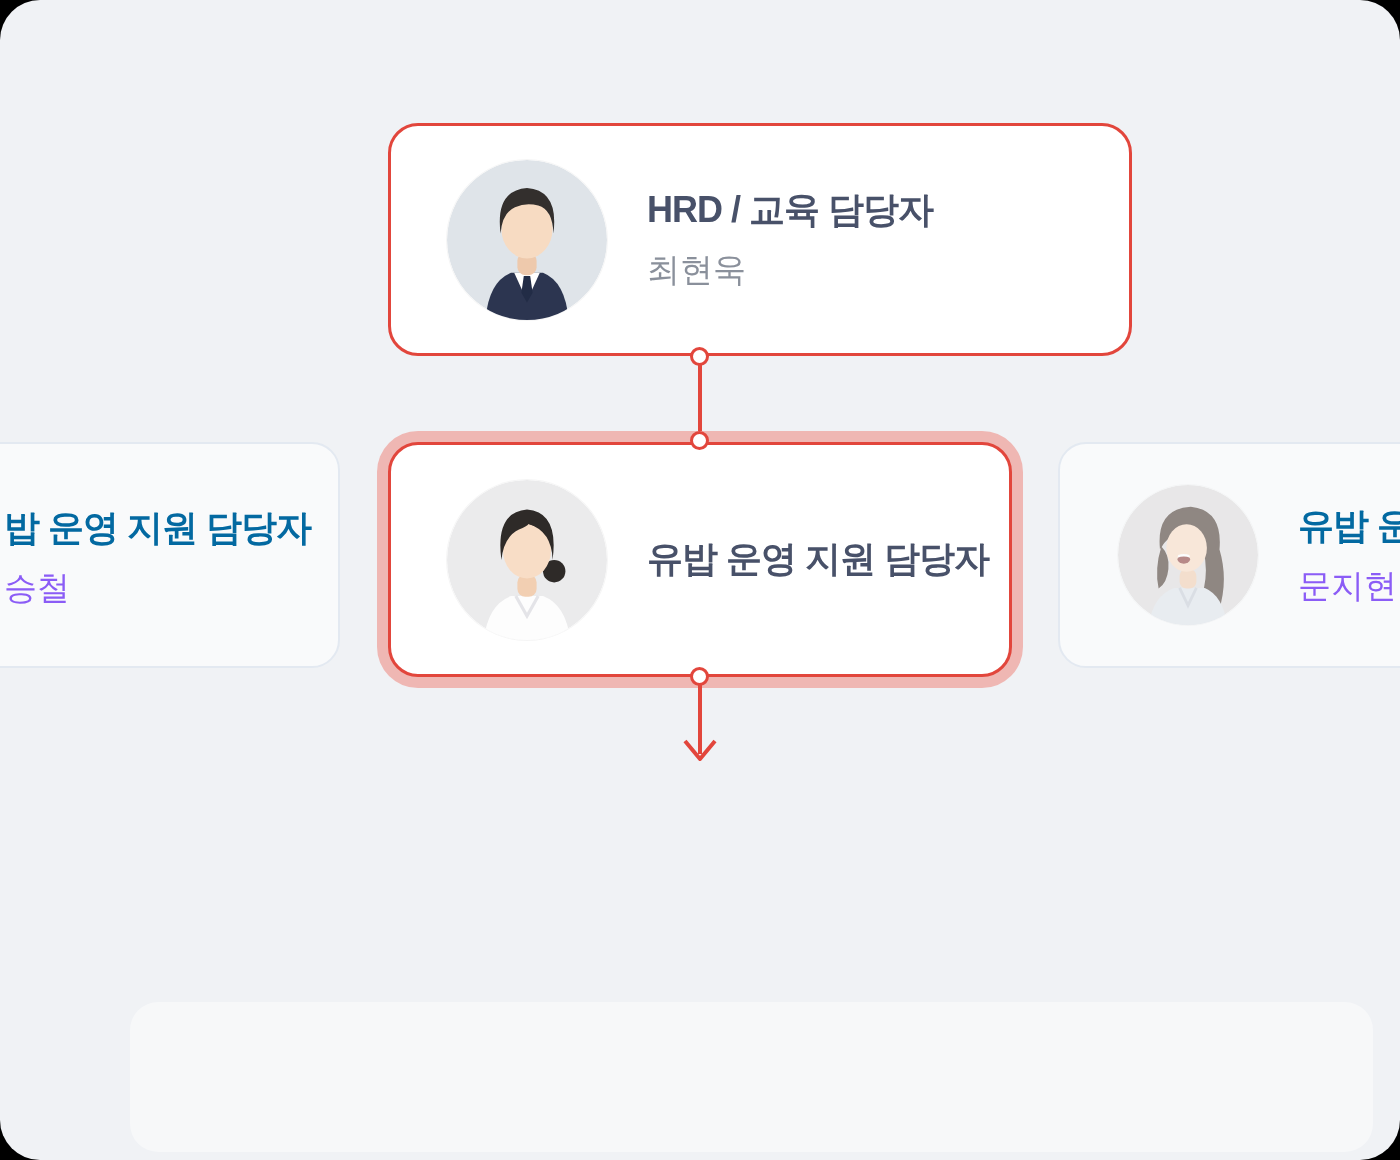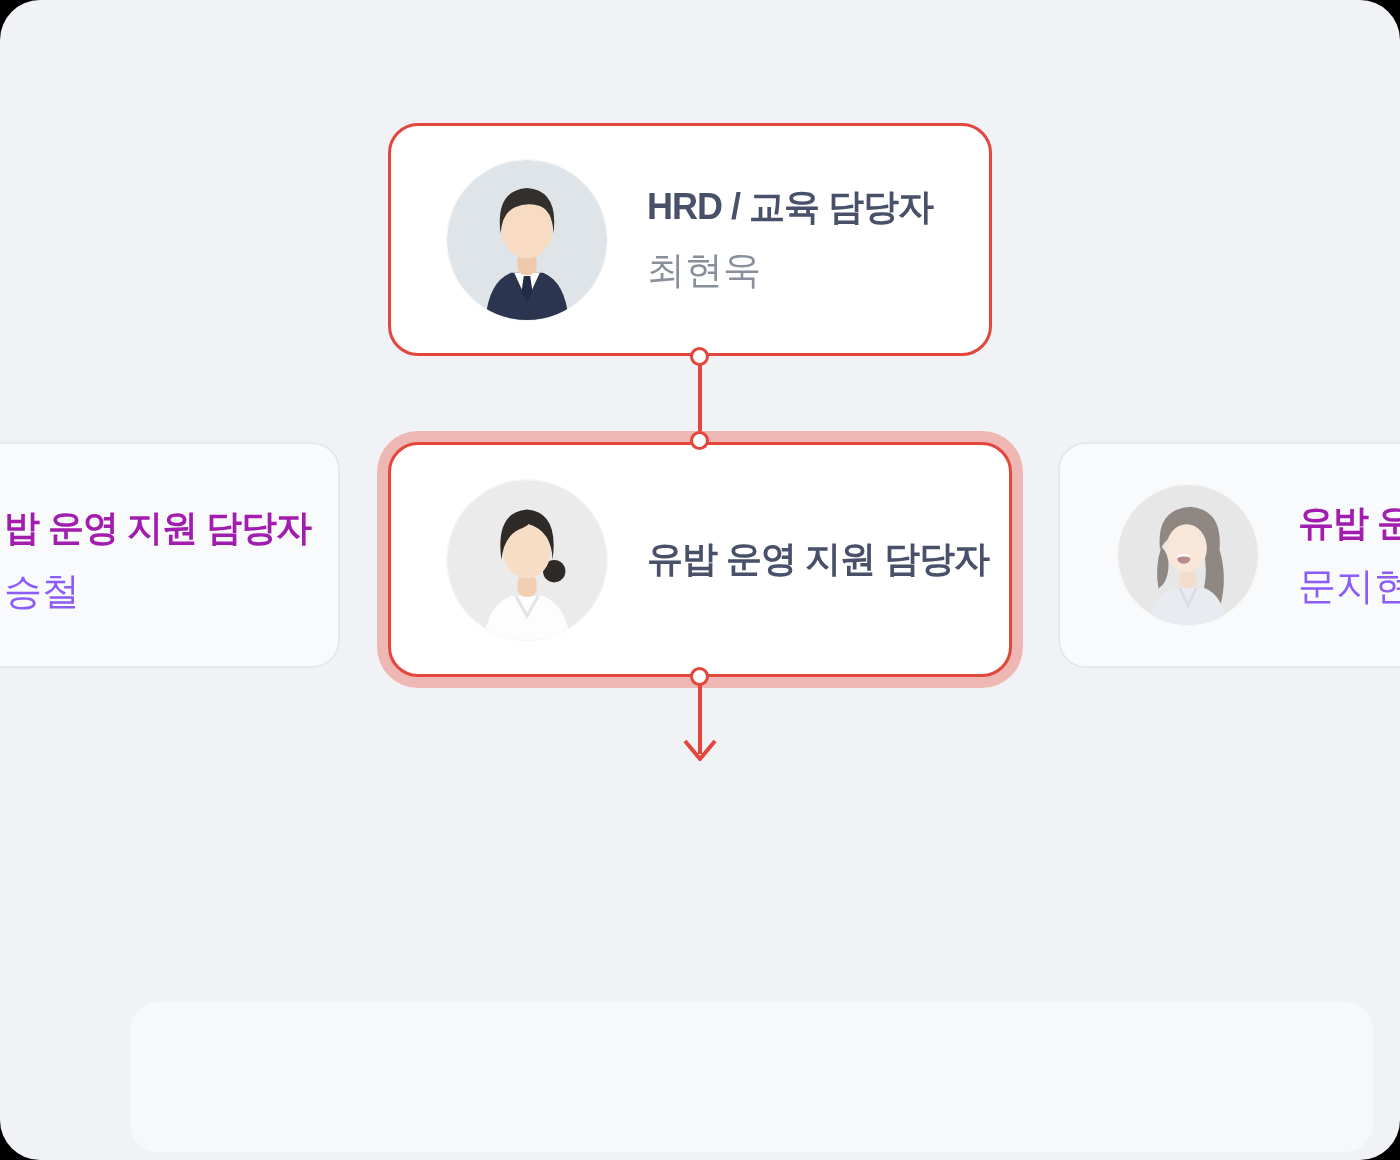--- a/index.html
+++ b/index.html
@@ -7,38 +7,38 @@
     position:relative;width:1400px;height:1160px;background:#f0f2f5;
     border-radius:40px;overflow:hidden;
     font-family:"Liberation Sans","DejaVu Sans",sans-serif;
   }
   
   .card{position:absolute;box-sizing:border-box;display:flex;align-items:center;}
   .card--main{
     background:#ffffff;border:3px solid #e2463c;border-radius:30px;
     padding-left:56px;gap:40px;z-index:3;
   }
-  .card--top{left:388px;top:123px;width:604px;height:233px;}
+  .card--top{left:388px;top:123px;width:744px;height:233px;}
   .card--selected{
     left:388px;top:442px;width:624px;height:235px;
     box-shadow:0 0 0 11px #efb7b3;
   }
   .card--side{
     background:rgba(255,255,255,0.62);
     border:2px solid #e3e9f1;border-radius:28px;
     z-index:1;padding-left:58px;gap:40px;
   }
   .card--left{left:-273px;top:442px;width:613px;height:226px;}
   .card--right{left:1058px;top:442px;width:613px;height:226px;}
   .card--left .texts{position:absolute;left:275px;top:60px;}
   
   .texts{display:flex;flex-direction:column;}
   .role{font-size:36px;font-weight:700;color:#485169;letter-spacing:-1px;white-space:nowrap;}
-  .name{font-size:38px;font-weight:400;color:#8a909b;margin-top:13px;white-space:nowrap;}
-  .card--side .role{color:#a21caf;}
+  .name{font-size:33px;font-weight:400;color:#8a909b;margin-top:13px;white-space:nowrap;}
+  .card--side .role{color:#0369a1;}
   .card--side .name{color:#8b5cf6;}
   
   .avatar{border-radius:50%;overflow:hidden;flex:0 0 auto;box-shadow:0 0 0 1px rgba(0,0,0,0.04);}
   .avatar svg{display:block;width:100%;height:100%;}
   .avatar--lg{width:160px;height:160px;}
   .avatar--md{width:140px;height:140px;opacity:0.6;}
   
   .link-line{position:absolute;left:698px;top:356px;width:4px;height:87px;background:#e2463c;z-index:2;}
   .node{
     position:absolute;width:13px;height:13px;background:#ffffff;

